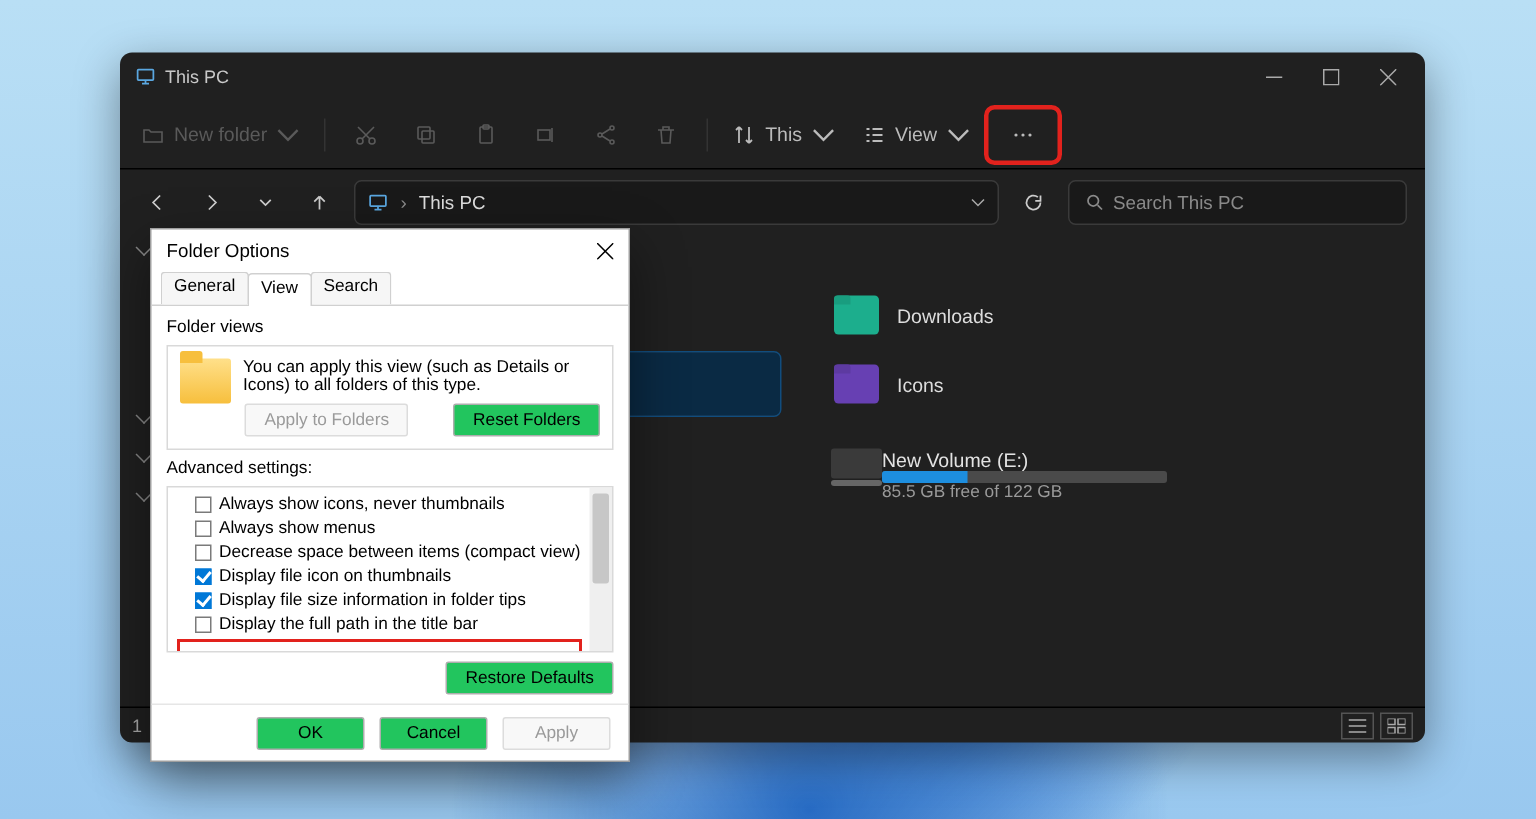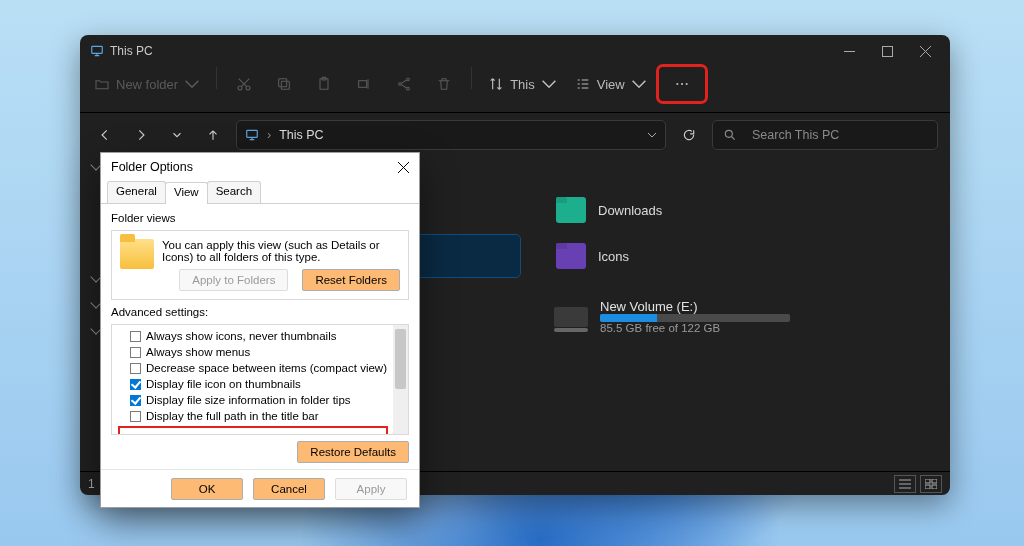--- a/index.html
+++ b/index.html
@@ -27,21 +27,21 @@
   }
   .titlebar {
     height: 32px; display: flex; align-items: center; padding: 0 6px 0 10px;
     font-size: 12px; color: #c9c9c9;
   }
   .titlebar .spacer { flex: 1; }
   .titlebar .win-ctrl { width: 38px; height: 32px; display:flex; align-items:center; justify-content:center; color:#aaa; }
   .titlebar .win-ctrl svg { width:11px; height:11px; }
 
   .toolbar {
-    height: 46px; display: flex; gap: 6px; padding: 0 8px;
+    height: 46px; display: flex; align-items: center; gap: 6px; padding: 0 8px;
     border-bottom: 1px solid #000;
   }
   .tbtn { height: 34px; min-width: 34px; display:flex; align-items:center; justify-content:center;
           border-radius: 6px; color:#bbb; font-size:13px; gap:6px; padding:0 6px; }
   .tbtn.mute { color:#5a5a5a; }
   .tbtn svg { width:16px; height:16px; }
   .tsep { width:1px; height:22px; background:#333; margin:0 4px; }
   .chev { width:10px; height:10px; }
   .highlight-red { outline: 3px solid #e2221d; outline-offset: 0; border-radius: 4px; }
 
@@ -51,21 +51,21 @@
   .navbtn { width:26px; height:26px; display:flex; align-items:center; justify-content:center; color:#ccc; }
   .navbtn svg { width:14px; height:14px; }
   .addr {
     flex: 0 0 430px; height: 30px; background:#191919; border:1px solid #3a3a3a;
     border-radius: 5px; display:flex; align-items:center; padding:0 8px; font-size:12.5px; color:#ddd;
     gap:8px;
   }
   .addr .spacer { flex:1; }
   .searchbox {
     flex:1; height:30px; background:#191919; border:1px solid #3a3a3a; border-radius:5px;
-    display:flex; align-items:center; padding:0 10px; font-size:12.5px; color:#8a8a8a; gap:15px;
+    display:flex; align-items:center; padding:0 10px; font-size:12.5px; color:#8a8a8a; gap:5px;
   }
 
   .content {
     flex:1; display:flex; overflow:hidden;
   }
   .sidebar { width: 30px; position:relative; border-right:1px solid #000; }
   .sidebar .stub { position:absolute; left:12px; width:8px; height:8px; transform:rotate(45deg);
          border-right:1.5px solid #888; border-bottom:1.5px solid #888; }
   .main {
     flex:1; padding: 10px 14px 8px 22px; display:flex; flex-direction:column; position:relative;
@@ -76,21 +76,21 @@
     height:42px; display:flex; align-items:center; gap:12px; border-radius:4px; padding:0 8px; font-size:13px;
   }
   .folder-item.selected { background:#0a2a44; outline:1px solid #114d7e; }
   .fic { width:30px; height:26px; border-radius:3px; position:relative; }
   .fic::before { content:""; position:absolute; left:0; top:0; width:38%; height:22%; border-radius:2px 2px 0 0; background:inherit; filter:brightness(.9); }
   .fic.blue { background:#2a9fd6; }
   .fic.teal { background:#1cae8d; }
   .fic.purple { background:#6740b3; }
 
   .drive-item { display:flex; flex-direction:column; gap:4px; padding:4px 6px; }
-  .drive-row { display:flex; align-items:center; gap:12px; }
+  .drive-row { display:flex; align-items:flex-start; gap:0; }
   .disk-ic { width:34px; height:20px; background:#3a3a3a; border-radius:2px; position:relative; }
   .disk-ic::after { content:""; position:absolute; left:0; bottom:-5px; width:100%; height:4px; background:#666; border-radius:2px; }
   .drive-name { font-size:13px; color:#e3e3e3; }
   .drive-sub { font-size:11.5px; color:#9a9a9a; }
   .bar { height:8px; border-radius:2px; background:#4a4a4a; width:190px; overflow:hidden; }
   .bar > i { display:block; height:100%; background:#1d8edf; }
 
   .statusbar { height:24px; border-top:1px solid #000; display:flex; align-items:center; padding:0 8px; color:#aaa; font-size:12px; }
   .statusbar .spacer { flex:1; }
   .viewbtn { width:22px; height:18px; border:1px solid #555; margin-left:4px; display:flex; align-items:center; justify-content:center; }
@@ -108,22 +108,22 @@
   .tabs { display:flex; height:23px; font-size:11.5px; border-bottom:1px solid #d0d0d0; padding-left:6px; }
   .tab { padding:3px 8px 0; border:1px solid #d0d0d0; border-bottom:none; border-top-left-radius:3px; border-top-right-radius:3px;
          margin-right:-1px; background:#f6f6f6; }
   .tab.active { background:#fff; position:relative; top:1px; }
   .dlg-body { flex:1; padding:8px 10px 6px; overflow:hidden; display:flex; flex-direction:column; gap:6px; }
   .group { border:1px solid #d9d9d9; padding:8px; }
   .group.fv { display:flex; gap:8px; }
   .folder-icon { width:34px; height:30px; background:linear-gradient(#ffe08a,#f7bf3d); border-radius:2px; position:relative; }
   .folder-icon::before { content:""; position:absolute; left:0; top:-5px; width:44%; height:8px; background:#f7bf3d; border-radius:2px 2px 0 0; }
   .fv-right { flex:1; display:flex; flex-direction:column; gap:6px; }
-  .fv-btns { display:flex; gap:14px; justify-content:flex-end; }
-  .winbtn { height:22px; border:1px solid #adadad; background:#fdba74; padding:0 12px; font-size:11.5px; border-radius:2px; }
+  .fv-btns { display:flex; gap:30px; justify-content:flex-end; }
+  .winbtn { height:22px; border:1px solid #adadad; background:#22c55e; padding:0 12px; font-size:11.5px; border-radius:2px; }
   .winbtn.mute { color:#9a9a9a; border-color:#dcdcdc; background:#f8f8f8; }
 
   .adv-label { }
   .tree {
     border:1px solid #d9d9d9; height:152px; overflow:hidden; position:relative; background:#fff;
   }
   .tree-inner { padding:3px 4px; }
   .tree-row { display:flex; align-items:center; gap:5px; height:16px; white-space:nowrap; }
   .ind1 { padding-left:14px; }
   .cb { width:11px; height:11px; border:1px solid #7a7a7a; display:inline-block; position:relative; }

